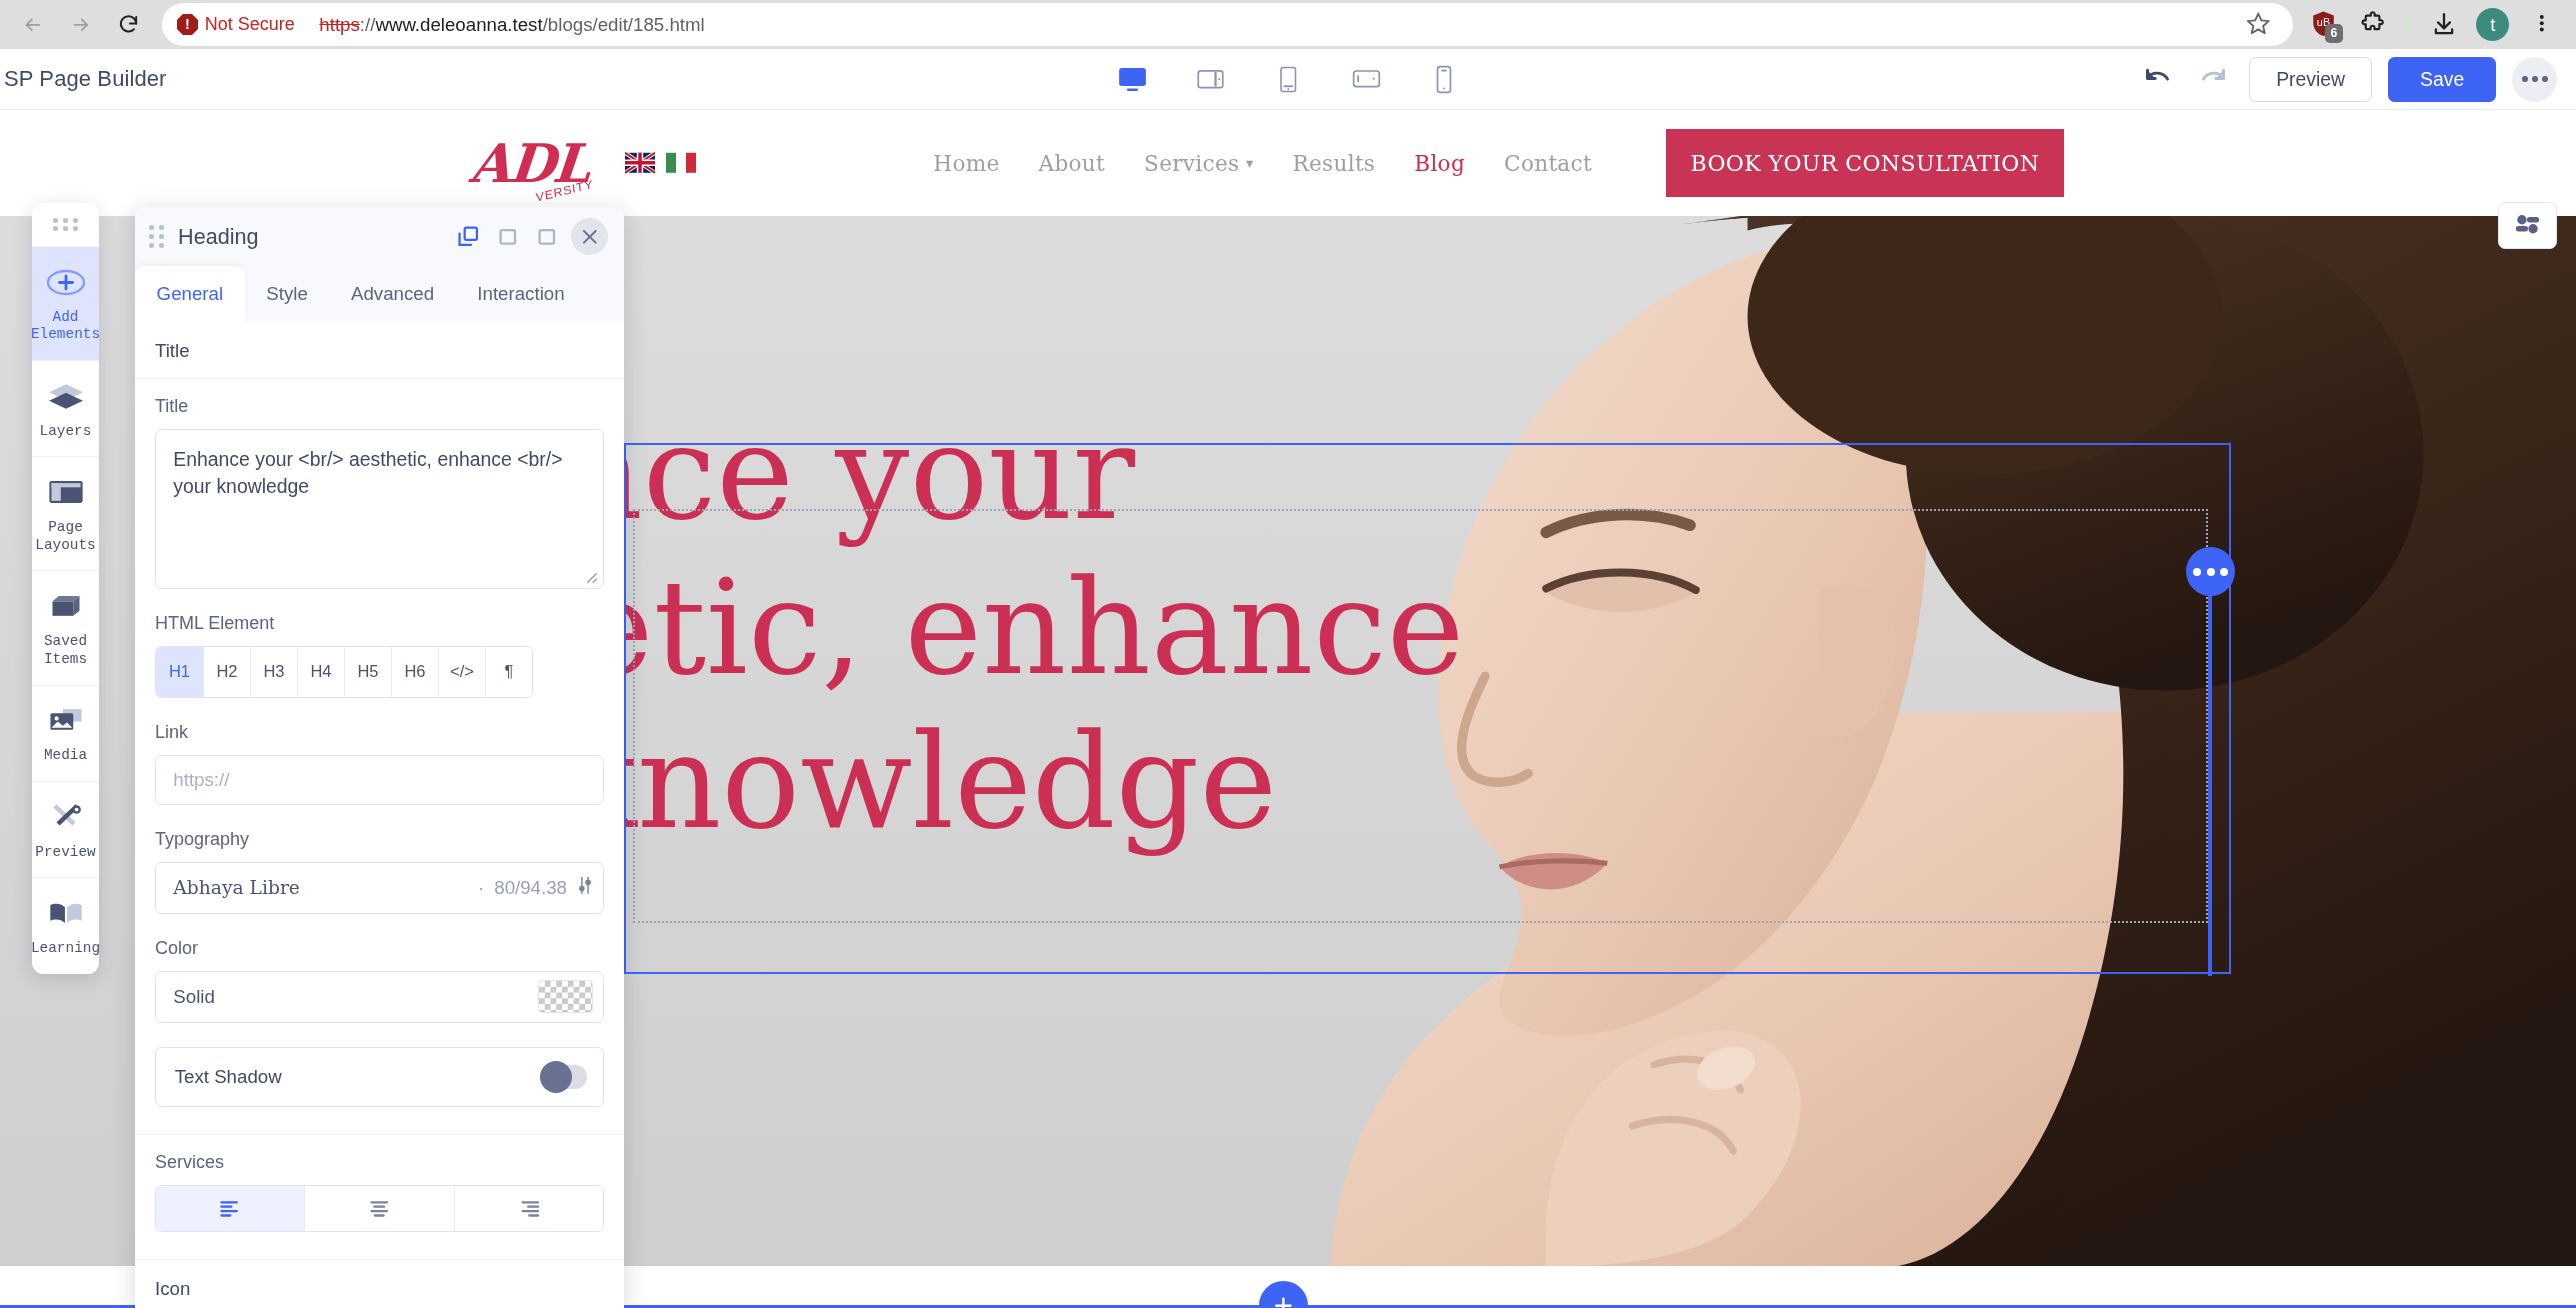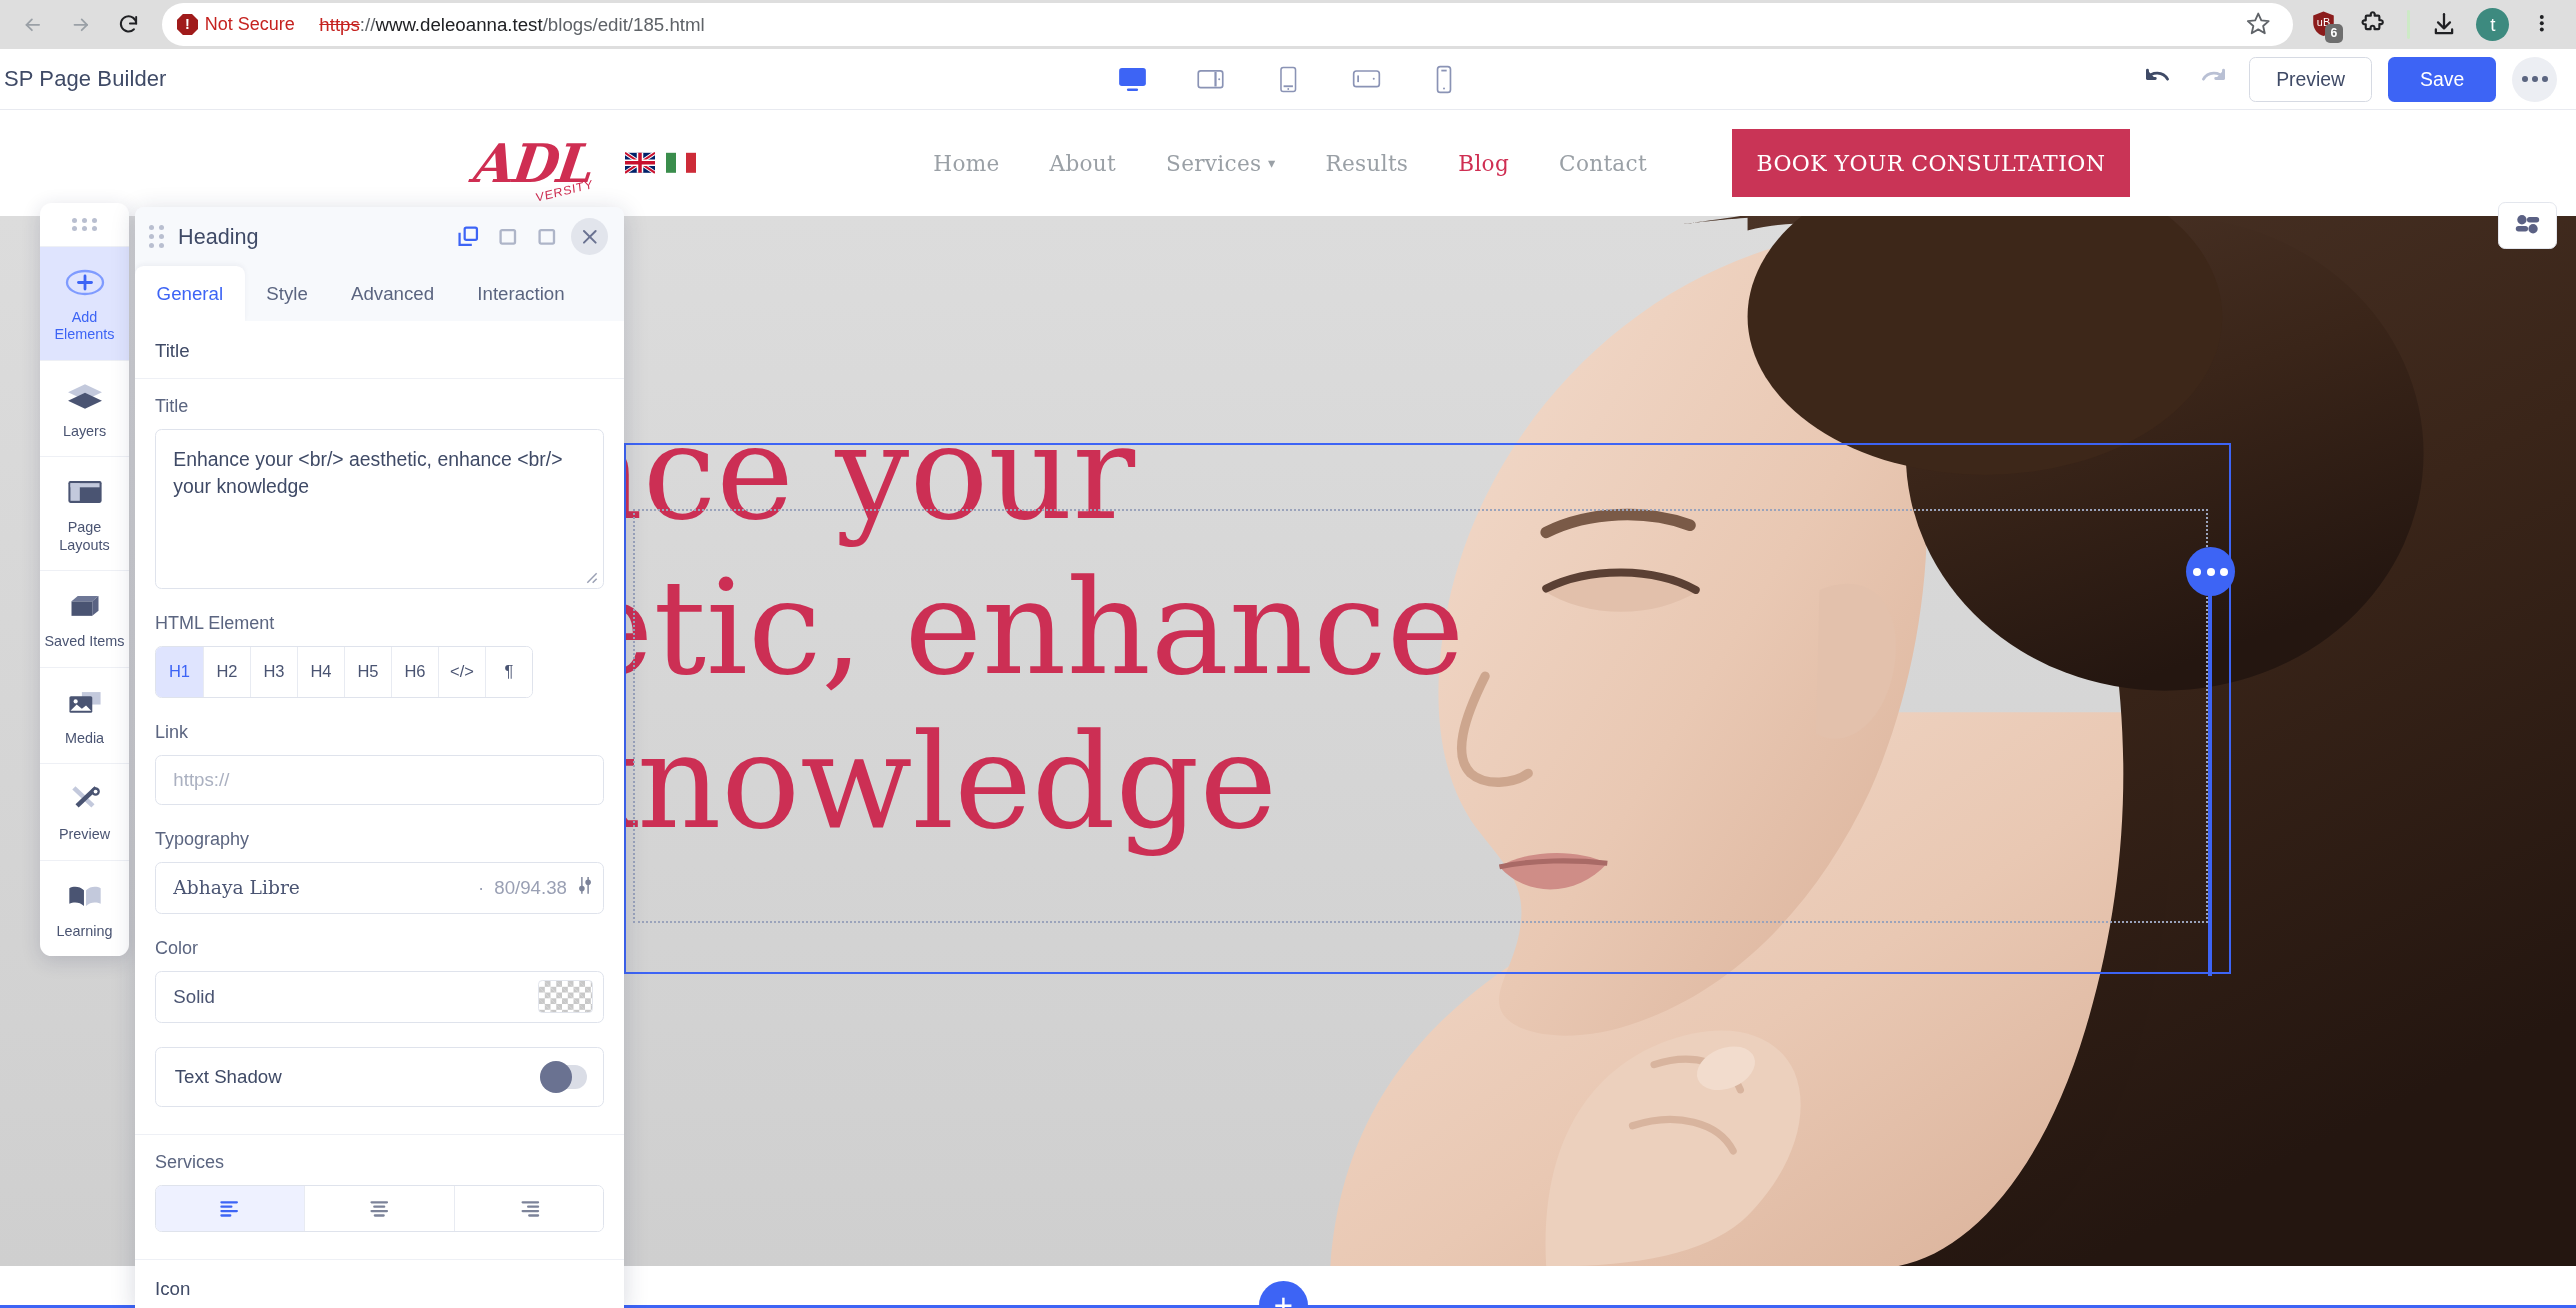--- a/index.html
+++ b/index.html
@@ -108,21 +108,21 @@
   .logo {
     font-family: "DejaVu Serif", serif; font-size: 53px; font-style: italic; font-weight: bold;
     color: #cf2e52; letter-spacing: -2.2px; position: relative; transform: skewX(-8deg);
   }
   .logo-sub {
     position: absolute; right: -4.3px; bottom: -4.3px; font-size: 12.2px; font-style: normal;
     font-weight: normal; letter-spacing: 0.7px; transform: rotate(-14deg); font-family: "Liberation Sans", sans-serif;
   }
   .flags { display: flex; gap: 11.5px; margin-left: 32px; }
   .flag { width: 30px; height: 21.6px; display: block; }
-  .site-menu { display: flex; align-items: center; gap: 50px; margin-left: 237px; }
+  .site-menu { display: flex; align-items: center; gap: 39px; margin-left: 237px; }
   .site-link {
     font-family: "DejaVu Serif", serif; font-size: 21.6px; color: #9aa0a6; letter-spacing: 0.3px;
     display: flex; align-items: center; gap: 6.5px; white-space: nowrap;
   }
   .site-link.active { color: #cf2e52; }
   .caret { font-size: 14.4px; }
   .cta-btn {
     margin-left: 35px; background: #c93456; color: #fff;
     font-family: "DejaVu Serif", serif; font-size: 22px; letter-spacing: 0.4px;
     padding: 21.6px 24.5px; white-space: nowrap;
@@ -168,24 +168,24 @@
   }
   .add-section-btn {
     position: absolute; left: 1259px; top: 1171px; width: 49px; height: 49px;
     border-radius: 50%; background: #3d64f5; color: #fff; z-index: 10;
     display: flex; align-items: center; justify-content: center;
     font-size: 33px; line-height: 1;
   }
 
   
   .sidebar {
-    position: absolute; left: 40px; top: 203px; width: 89px;
+    position: absolute; left: 32px; top: 203px; width: 67px;
     background: #ffffff; border-radius: 11.5px; z-index: 60;
     box-shadow: 0 4.3px 18.7px rgba(30,40,80,.16);
-    display: flex; flex-direction: column; align-items: stretch; overflow: hidden;
+    display: flex; flex-direction: column; align-items: stretch; overflow: hidden; font-family: Liberation Mono, monospace;
   }
   .sb-grip { height: 43px; display: flex; align-items: center; justify-content: center; gap: 5px; }
   .sb-grip span { display: flex; flex-direction: column; gap: 3.6px; }
   .sb-grip i { width: 5px; height: 5px; border-radius: 50%; background: #b9bfd0; display: block; }
   .sb-item {
     padding: 17.3px 4.3px 16px; display: flex; flex-direction: column; align-items: center; gap: 8.6px;
     border-top: 0.7px solid #eef0f5;
   }
   .sb-item:first-of-type { border-top: none; }
   .sb-item.active { background: #dfe4fe; }

